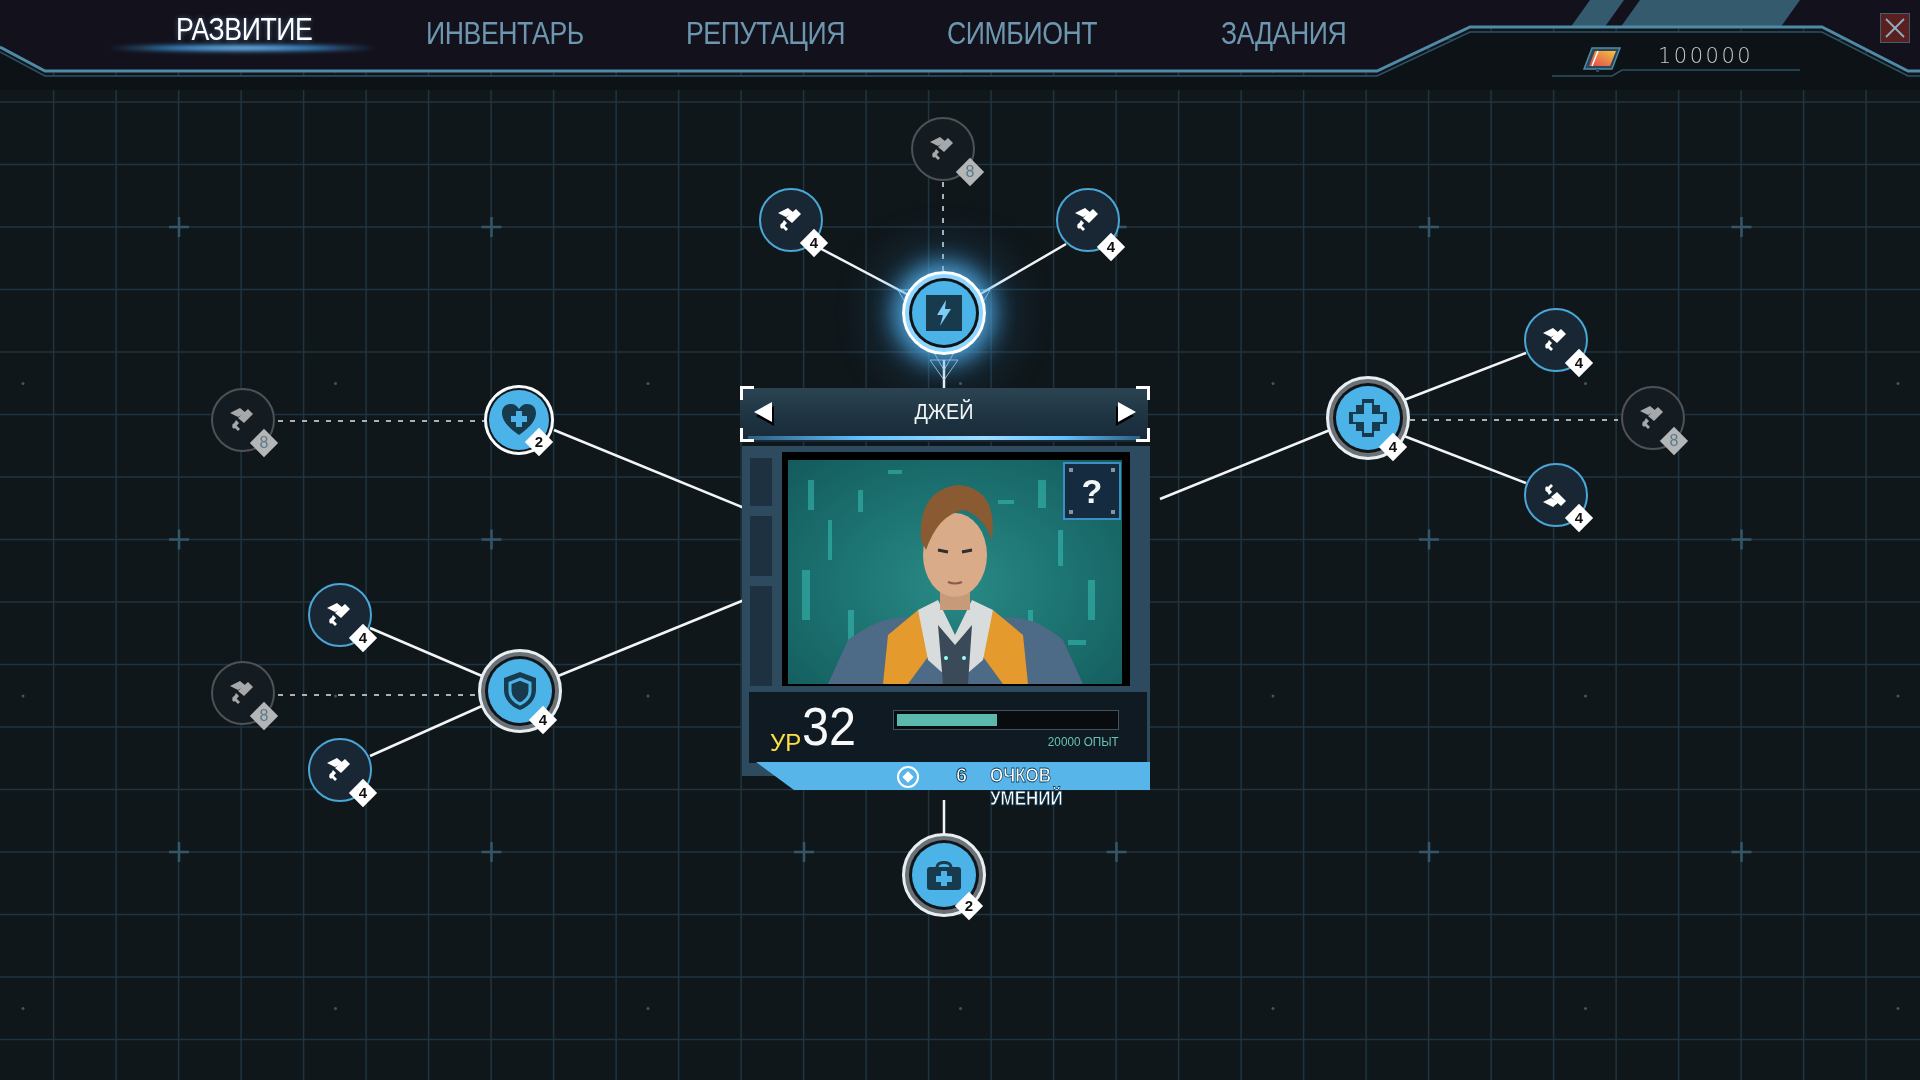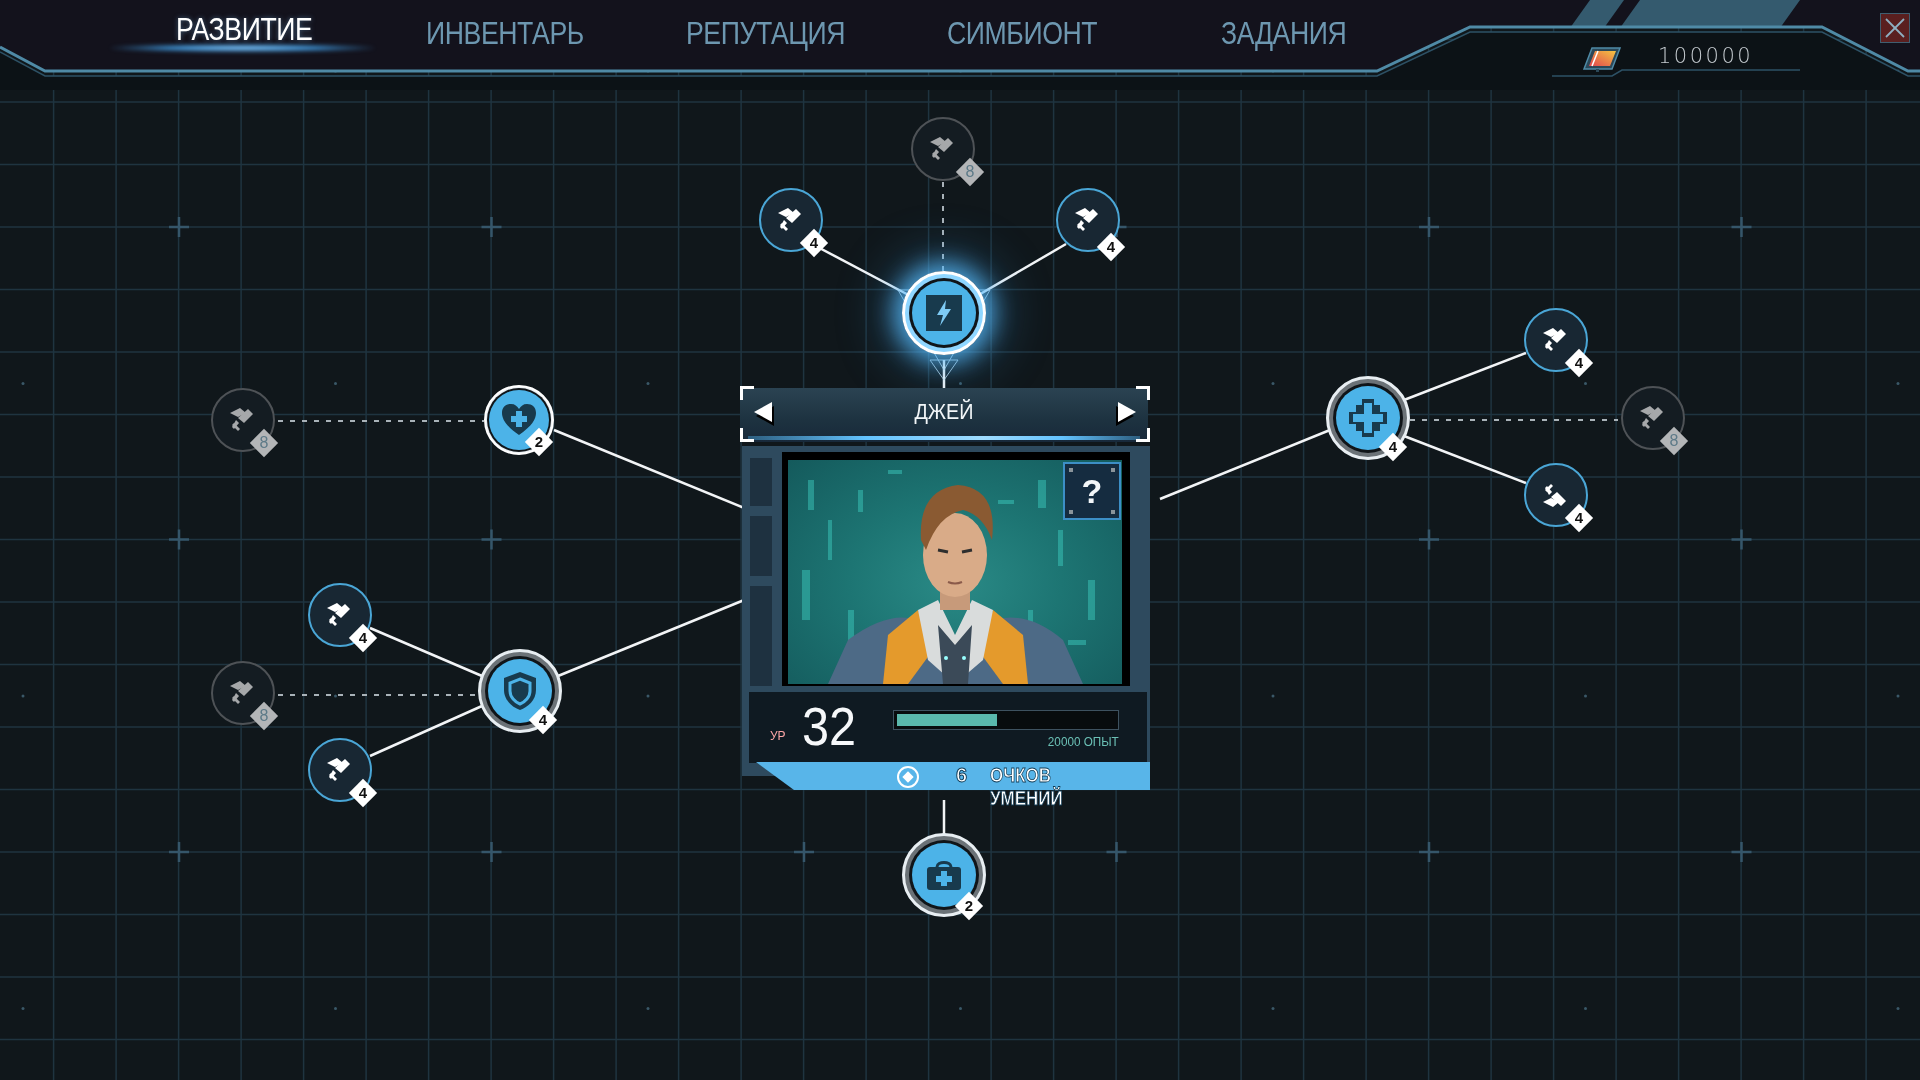--- a/index.html
+++ b/index.html
@@ -68,21 +68,21 @@
   .card-side { position: absolute; left: 2px; top: 60px; width: 40px; height: 330px; background: #2e4a5e; clip-path: polygon(0 0,100% 0,100% 100%,0 100%); }
   .side-slot { position: absolute; left: 8px; width: 22px; background: #1e3140; }
   .card-body { position: absolute; left: 34px; top: 60px; width: 376px; height: 240px; background: #2e4a5e; }
   .portrait-frame { position: absolute; left: 42px; top: 66px; width: 348px; height: 236px; background: #000; }
   .portrait { position: absolute; left: 48px; top: 74px; width: 334px; height: 224px; overflow: hidden;
               background: radial-gradient(ellipse at 50% 55%, #2a8a86 0%, #1d7573 45%, #145a5c 100%); }
   .help-btn { position: absolute; left: 323px; top: 76px; width: 58px; height: 58px; background: #152c40; border: 2px solid #3c8fc6; cursor: pointer; }
   .help-btn span { position: absolute; left: 0; top: 0; width: 54px; height: 54px; text-align: center; line-height: 54px; font-size: 34px; font-weight: bold; color: #f2f6f8; }
   .help-btn i { position: absolute; width: 4px; height: 4px; background: #8a949a; }
   .stats { position: absolute; left: 6px; top: 300px; width: 404px; height: 80px; background: #0f1a22; border: 3px solid #2e4a5e; border-top-width: 6px; }
-  .lvl-label { position: absolute; left: 30px; top: 343px; font-size: 12px; color: #fca5a5; }
+  .lvl-label { position: absolute; left: 30px; top: 343px; font-size: 24px; color: #fde047; }
   .lvl-value { position: absolute; left: 62px; top: 310px; font-size: 54px; color: #f6f8fa; line-height: 60px; transform: scaleX(0.9); transform-origin: left; }
   .xp-track { position: absolute; left: 153px; top: 324px; width: 226px; height: 20px; border: 1px solid #3e5260; background: #080c0e; }
   .xp-fill { position: absolute; left: 3px; top: 3px; height: 12px; background: #5ab8ac; }
   .xp-text { position: absolute; right: 31px; top: 348px; font-size: 13px; color: #6bc0b5; transform: scaleX(0.9); transform-origin: right; }
   .sp-bar { position: absolute; left: 16px; top: 376px; width: 394px; height: 28px; background: #58b5e9;
             clip-path: polygon(0 0, 100% 0, 100% 100%, 38px 100%); }
   .sp-icon { position: absolute; left: 157px; top: 380px; width: 22px; height: 22px; border-radius: 50%; border: 2px solid #fff; }
   .sp-icon::after { content: ""; position: absolute; left: 5px; top: 5px; width: 8px; height: 8px; background: #fff; transform: rotate(45deg); }
   .sp-count { position: absolute; left: 216px; top: 378px; font-size: 20px; color: #fff; -webkit-text-stroke: 1px #0d3a55; font-weight: bold; }
   .sp-label { position: absolute; left: 250px; top: 378px; font-size: 20px; color: #fff; -webkit-text-stroke: 0.8px #0d3a55; font-weight: bold; transform: scaleX(0.85); transform-origin: left; }

